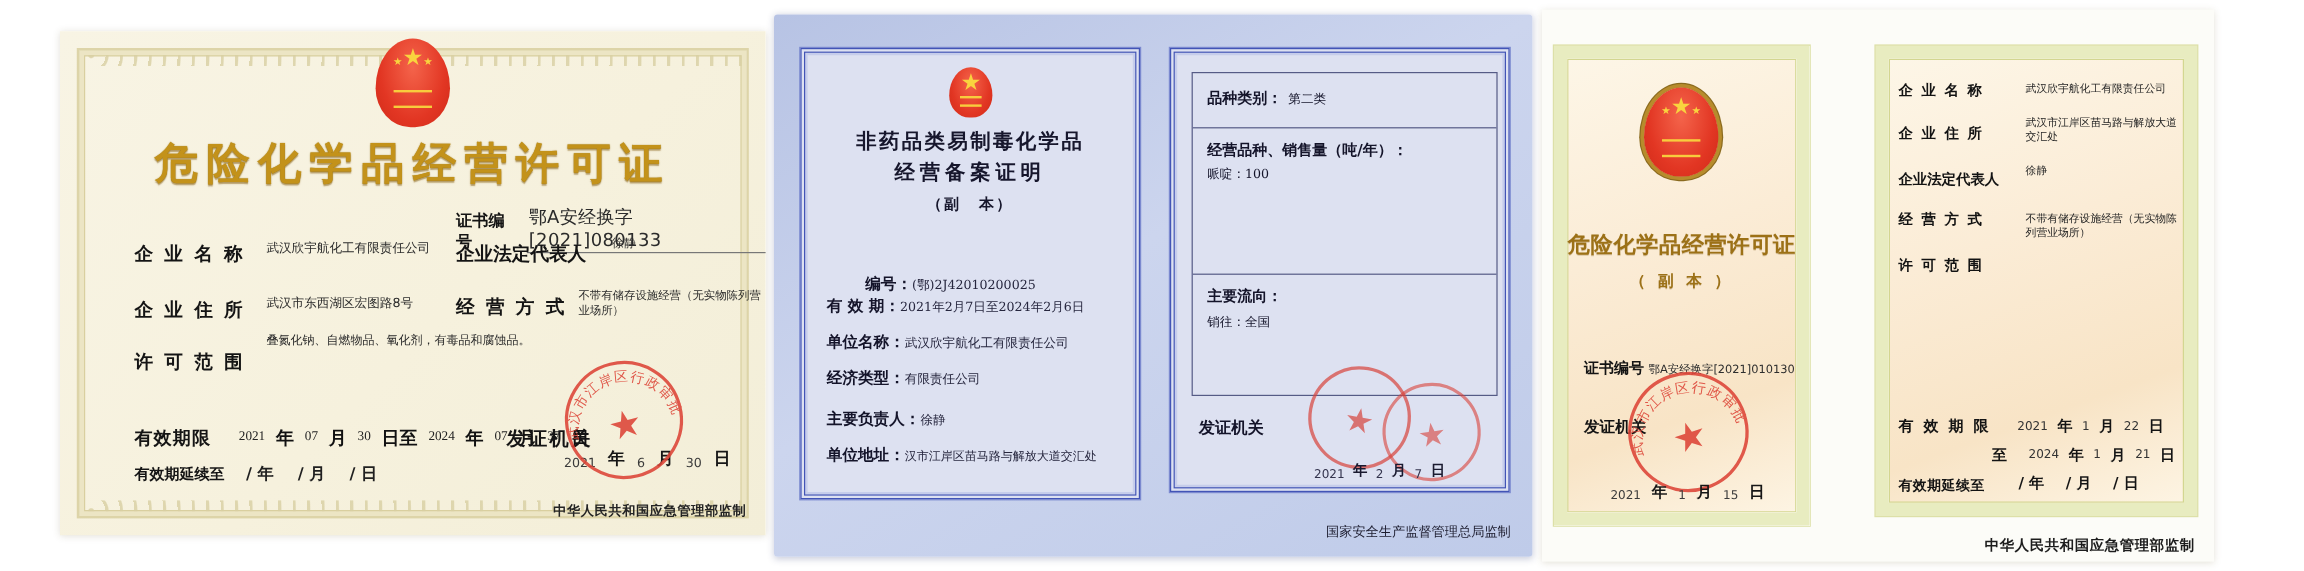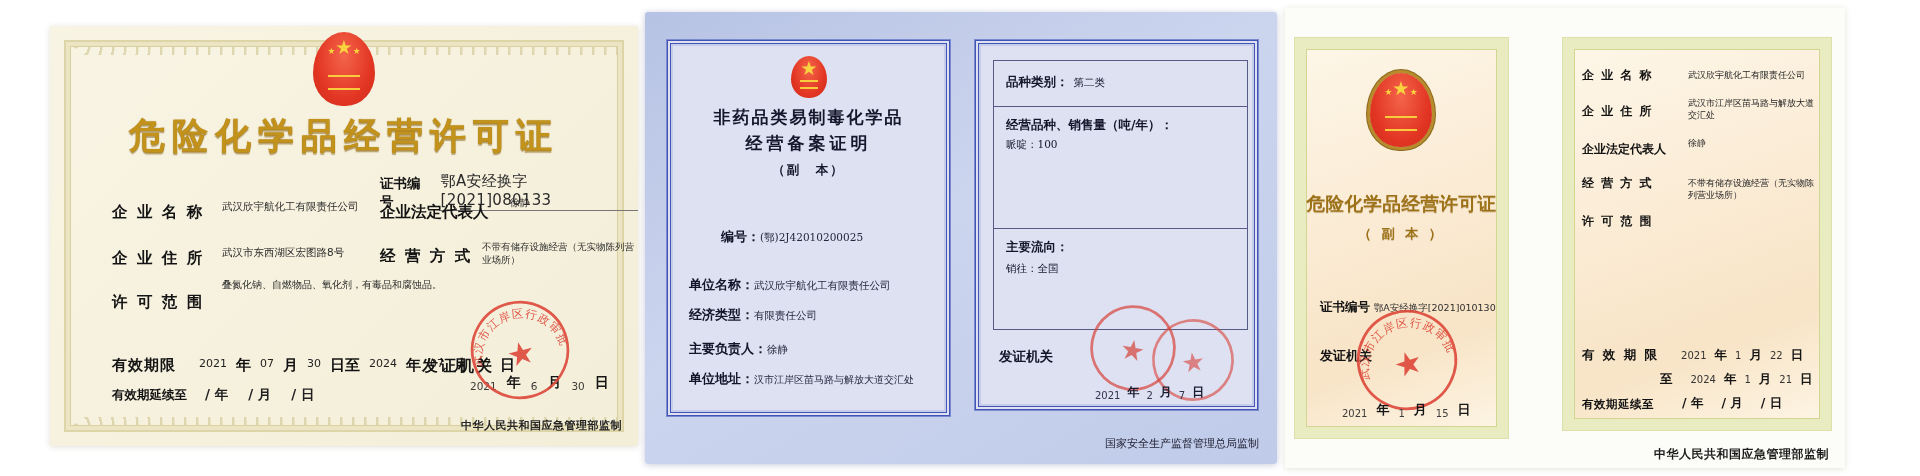--- a/index.html
+++ b/index.html
@@ -147,21 +147,21 @@
 
     <div class="abs lbl fl-a" style="left:62px; top:222px;">企 业 住 所</div>
     <div class="abs val fv-a" style="left:172px; top:220px;">武汉市东西湖区宏图路8号</div>
 
     <div class="abs lbl fl-a" style="left:330px; top:220px;">经 营 方 式</div>
     <div class="abs val" style="left:432px; top:214px; width:160px; font-size:9.5px; line-height:13px;">不带有储存设施经营（无实物陈列营业场所）</div>
 
     <div class="abs lbl fl-a" style="left:62px; top:266px;">许 可 范 围</div>
     <div class="abs val" style="left:172px; top:252px; width:250px; font-size:10px; line-height:14px;">叠氮化钠、自燃物品、氧化剂，有毒品和腐蚀品。</div>
 
-    <div class="abs validity-a" style="left:62px; top:330px;">
+    <div class="abs validity-a" style="left:62px; top:330px;font-family:Liberation Serif, serif;">
       <span class="lbl" style="font-size:15px; letter-spacing:1px; margin-right:14px;">有效期限</span>
       <span class="num">2021</span>
       <span class="unit">年</span>
       <span class="num">07</span>
       <span class="unit">月</span>
       <span class="num">30</span>
       <span class="unit">日至</span>
       <span class="num">2024</span>
       <span class="unit">年</span>
       <span class="num">07</span>
@@ -212,20 +212,23 @@
       <div class="emblem" style="left:120px; top:12px; width:36px; height:42px;">
         <span class="star-big"><b>★</b></span>
         <span class="gate"></span>
       </div>
       <div class="abs title-b t-b1">非药品类易制毒化学品</div>
       <div class="abs title-b t-b2">经营备案证明</div>
       <div class="abs title-b t-bsub">（副　本）</div>
 
       <div class="abs row-b" style="top:184px;margin-left:32px;">
         <span class="lb">编号：</span><span class="vb">(鄂)2J42010200025</span>
+      </div>
+      <div class="abs row-b" style="top:202px;">
+        <span class="lb">有 效 期：</span><span class="vb">2021年2月7日至2024年2月6日</span>
       </div>
       <div class="abs row-b" style="top:232px;">
         <span class="lb">单位名称：</span><span class="vb">武汉欣宇航化工有限责任公司</span>
       </div>
       <div class="abs row-b" style="top:262px;">
         <span class="lb">经济类型：</span><span class="vb">有限责任公司</span>
       </div>
       <div class="abs row-b" style="top:296px;">
         <span class="lb">主要负责人：</span><span class="vb">徐静</span>
       </div>

